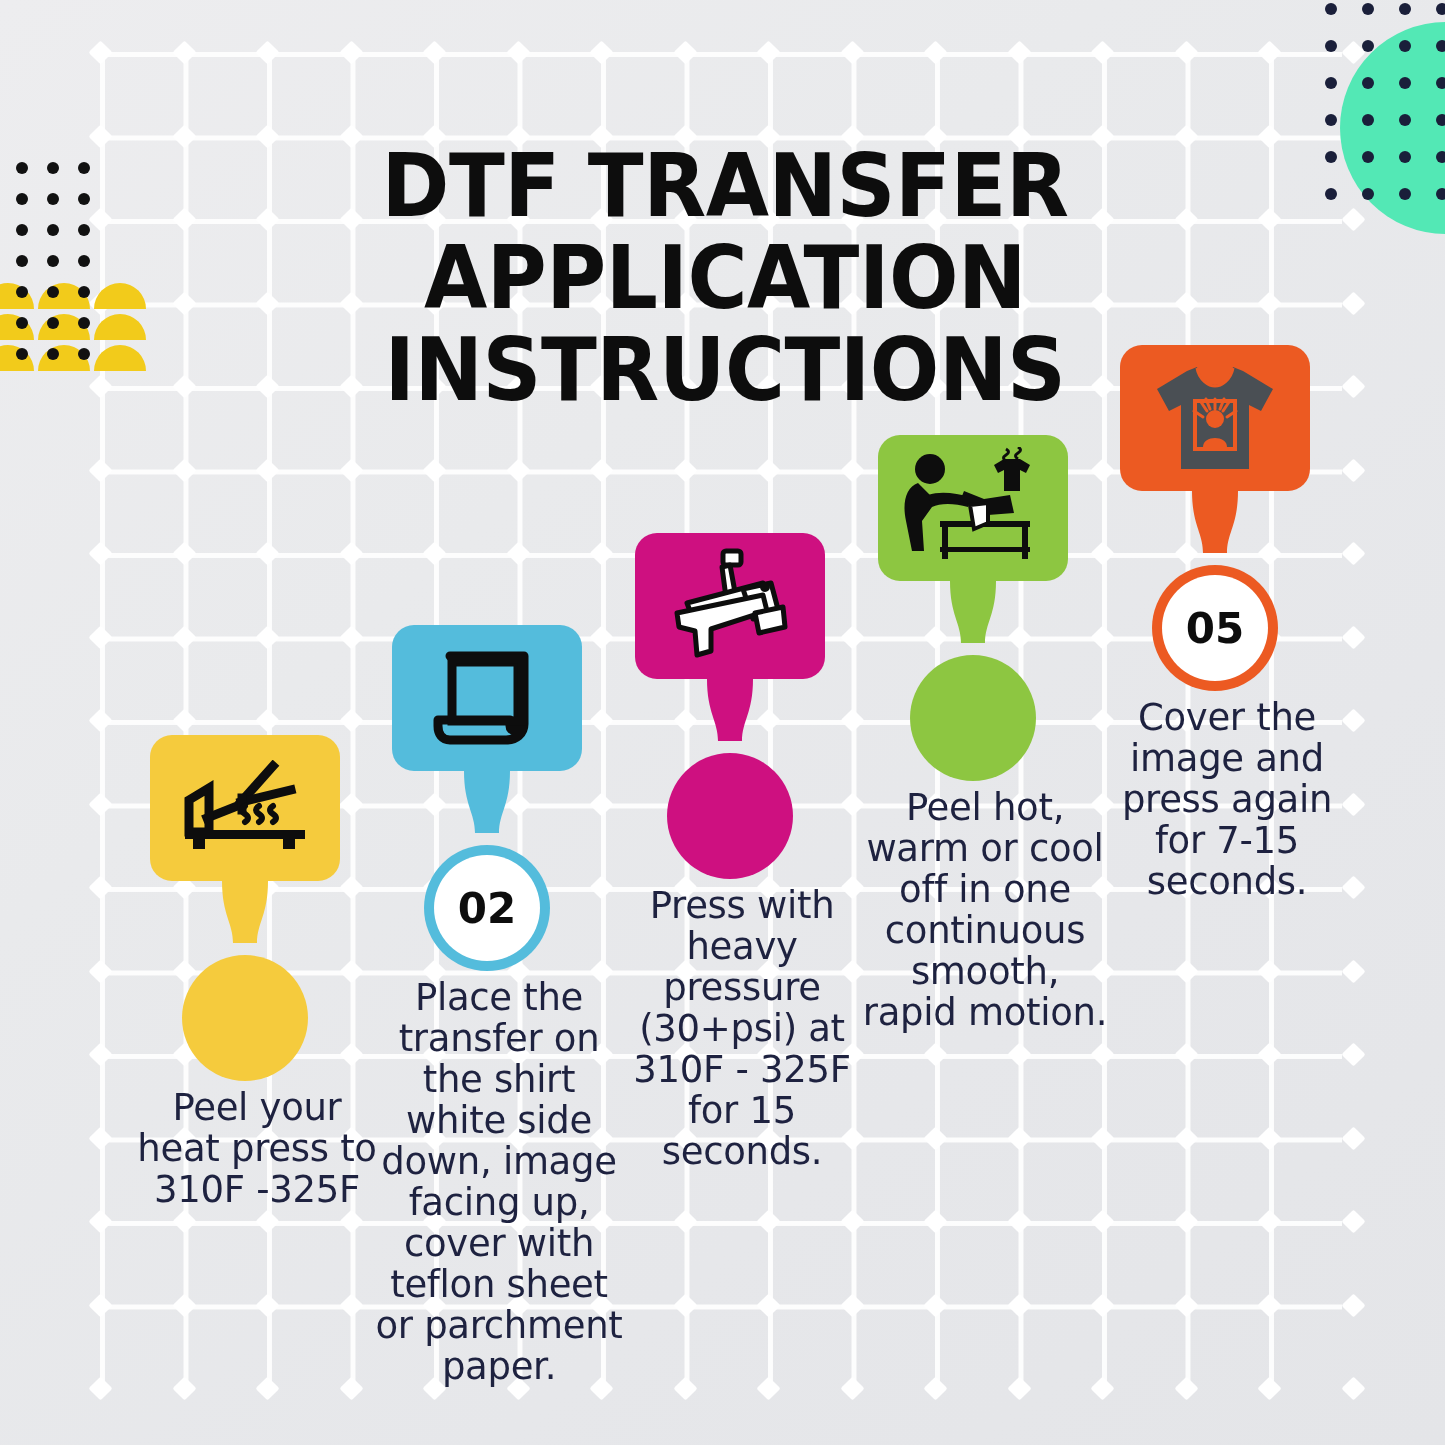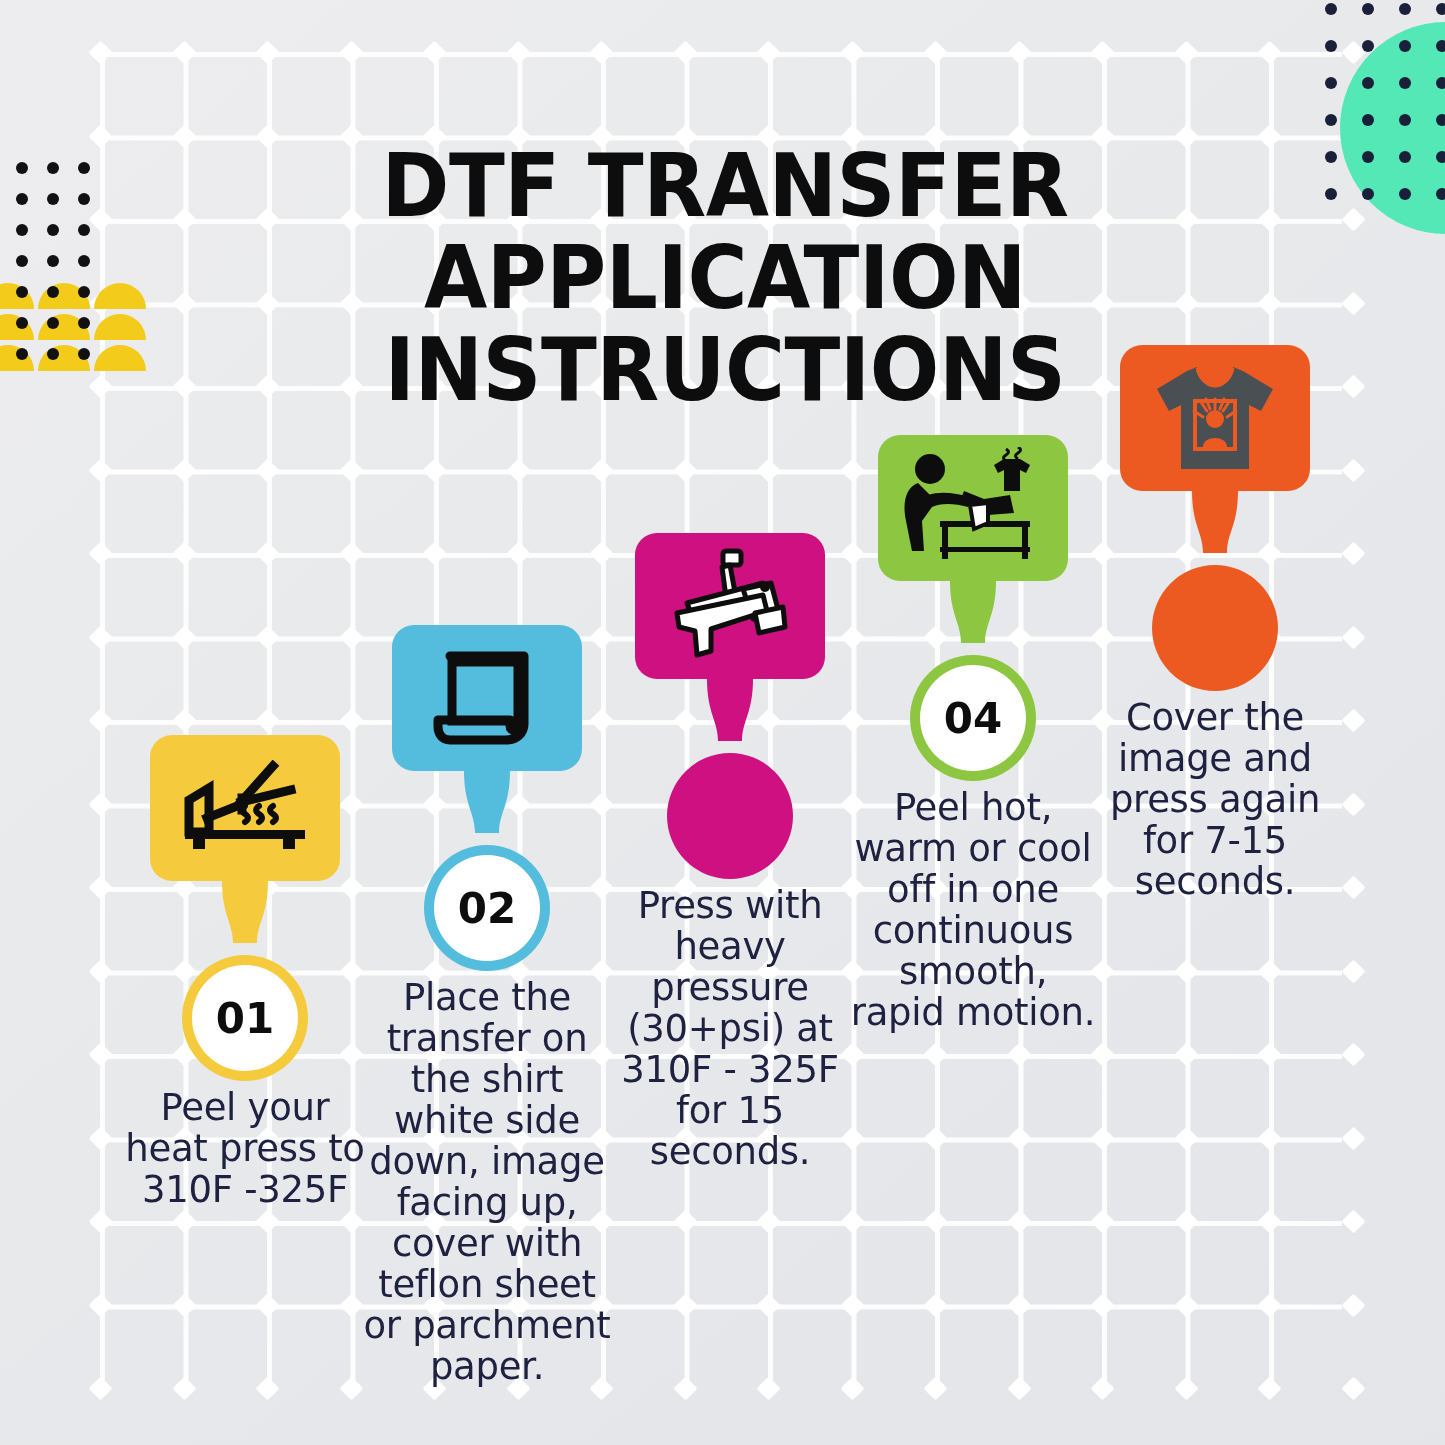--- a/index.html
+++ b/index.html
@@ -126,21 +126,21 @@
     font-family: "DejaVu Sans", sans-serif;
     font-weight: 700;
     font-size: 42px;
     color: #0d0d0d;
     letter-spacing: 0px;
   }
 
   .caption {
     position: absolute;
     width: 250px;
-    left: 0;
+    left: 12px;
     text-align: center;
     font-family: "DejaVu Sans", sans-serif;
     font-weight: 400;
     font-size: 37px;
     line-height: 41px;
     color: #1e2240;
     letter-spacing: -0.3px;
   }
 
   
@@ -522,21 +522,20 @@
         </svg>
       </span>
     </div>
     <div class="neck-wrap">
       <svg width="250" height="98" viewBox="0 0 250 98">
         <path d="M102 0 L148 0 C148 34 137 42 137 62 L113 62 C113 42 102 34 102 0 Z" fill="#F5CB3D"></path>
       </svg>
     </div>
     <div class="bubble-wrap">
       <div style="position:absolute;left:62px;top:0;width:126px;height:126px;border-radius:50%;background:#F5CB3D"></div>
-      <div class="bubble" style="top:10px;left:72px;width:106px;height:106px;">01</div>
     </div>
     <div class="cap-wrap">
       <div class="caption">Peel your heat press to 310F -325F</div>
     </div>
   </div>
 
   <div class="step" id="step-2">
     <div class="card" style="background:#54BCDC">
       <span>
         <svg width="110" height="104" viewBox="0 0 110 104">
@@ -614,21 +613,20 @@
         </svg>
       </span>
     </div>
     <div class="neck-wrap">
       <svg width="250" height="98" viewBox="0 0 250 98">
         <path d="M102 0 L148 0 C148 34 137 42 137 62 L113 62 C113 42 102 34 102 0 Z" fill="#8DC641"></path>
       </svg>
     </div>
     <div class="bubble-wrap">
       <div style="position:absolute;left:62px;top:0;width:126px;height:126px;border-radius:50%;background:#8DC641"></div>
-      <div class="bubble" style="top:10px;left:72px;width:106px;height:106px;">04</div>
     </div>
     <div class="cap-wrap">
       <div class="caption">Peel hot, warm or cool off in one continuous smooth, rapid motion.</div>
     </div>
   </div>
 
   <div class="step" id="step-5">
     <div class="card" style="background:#EC5A22">
       <span>
         <svg width="128" height="114" viewBox="0 0 128 114">
@@ -653,19 +651,20 @@
         </svg>
       </span>
     </div>
     <div class="neck-wrap">
       <svg width="250" height="98" viewBox="0 0 250 98">
         <path d="M102 0 L148 0 C148 34 137 42 137 62 L113 62 C113 42 102 34 102 0 Z" fill="#EC5A22"></path>
       </svg>
     </div>
     <div class="bubble-wrap">
       <div style="position:absolute;left:62px;top:0;width:126px;height:126px;border-radius:50%;background:#EC5A22"></div>
+      <div class="bubble" style="top:10px;left:72px;width:106px;height:106px;">05</div>
     </div>
     <div class="cap-wrap">
       <div class="caption">Cover the image and press again for 7-15 seconds.</div>
     </div>
   </div>
 
 </div>
 
 </body></html>

